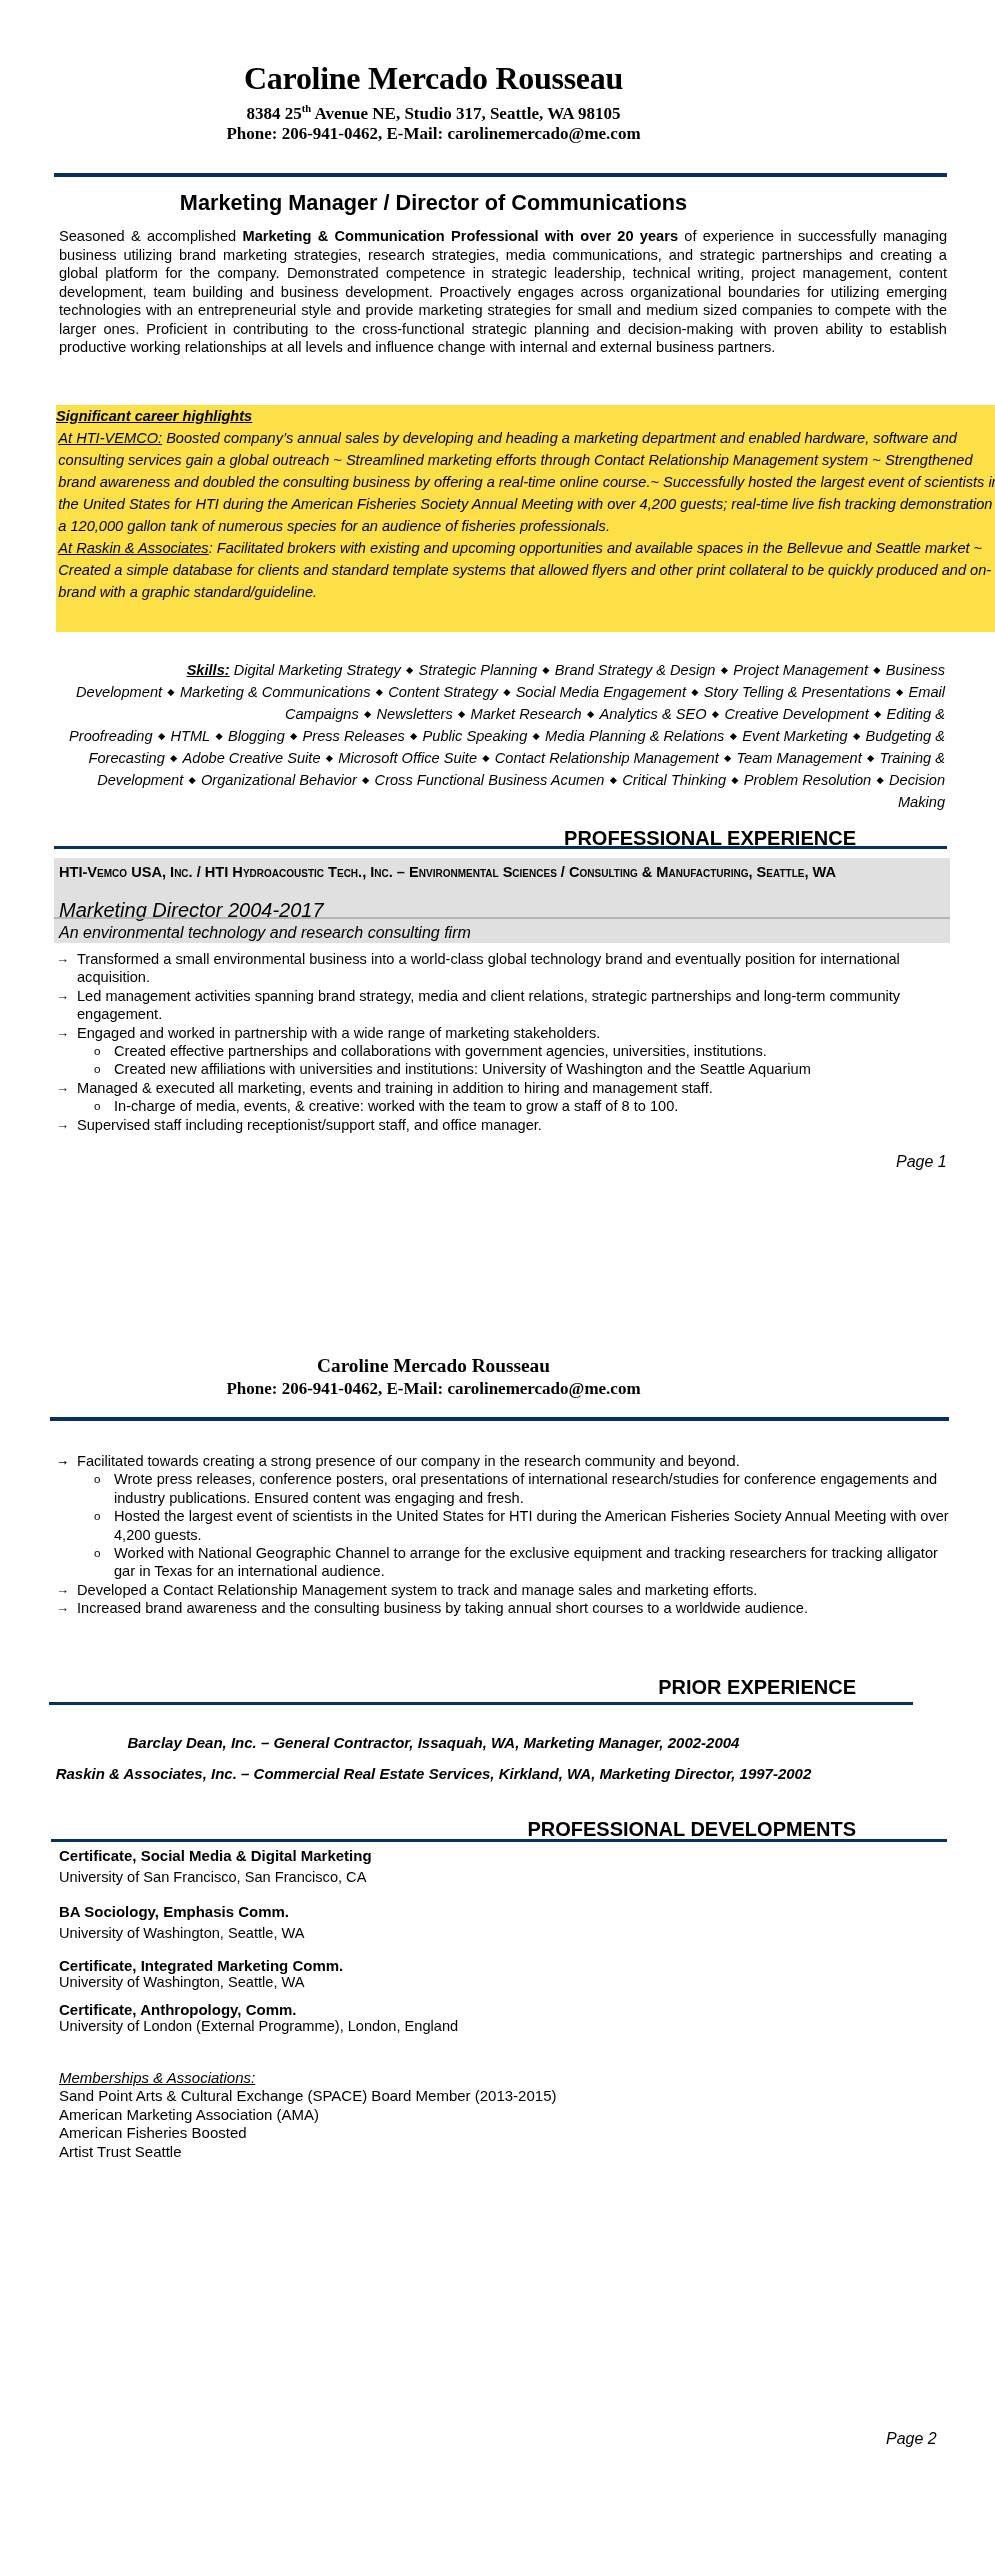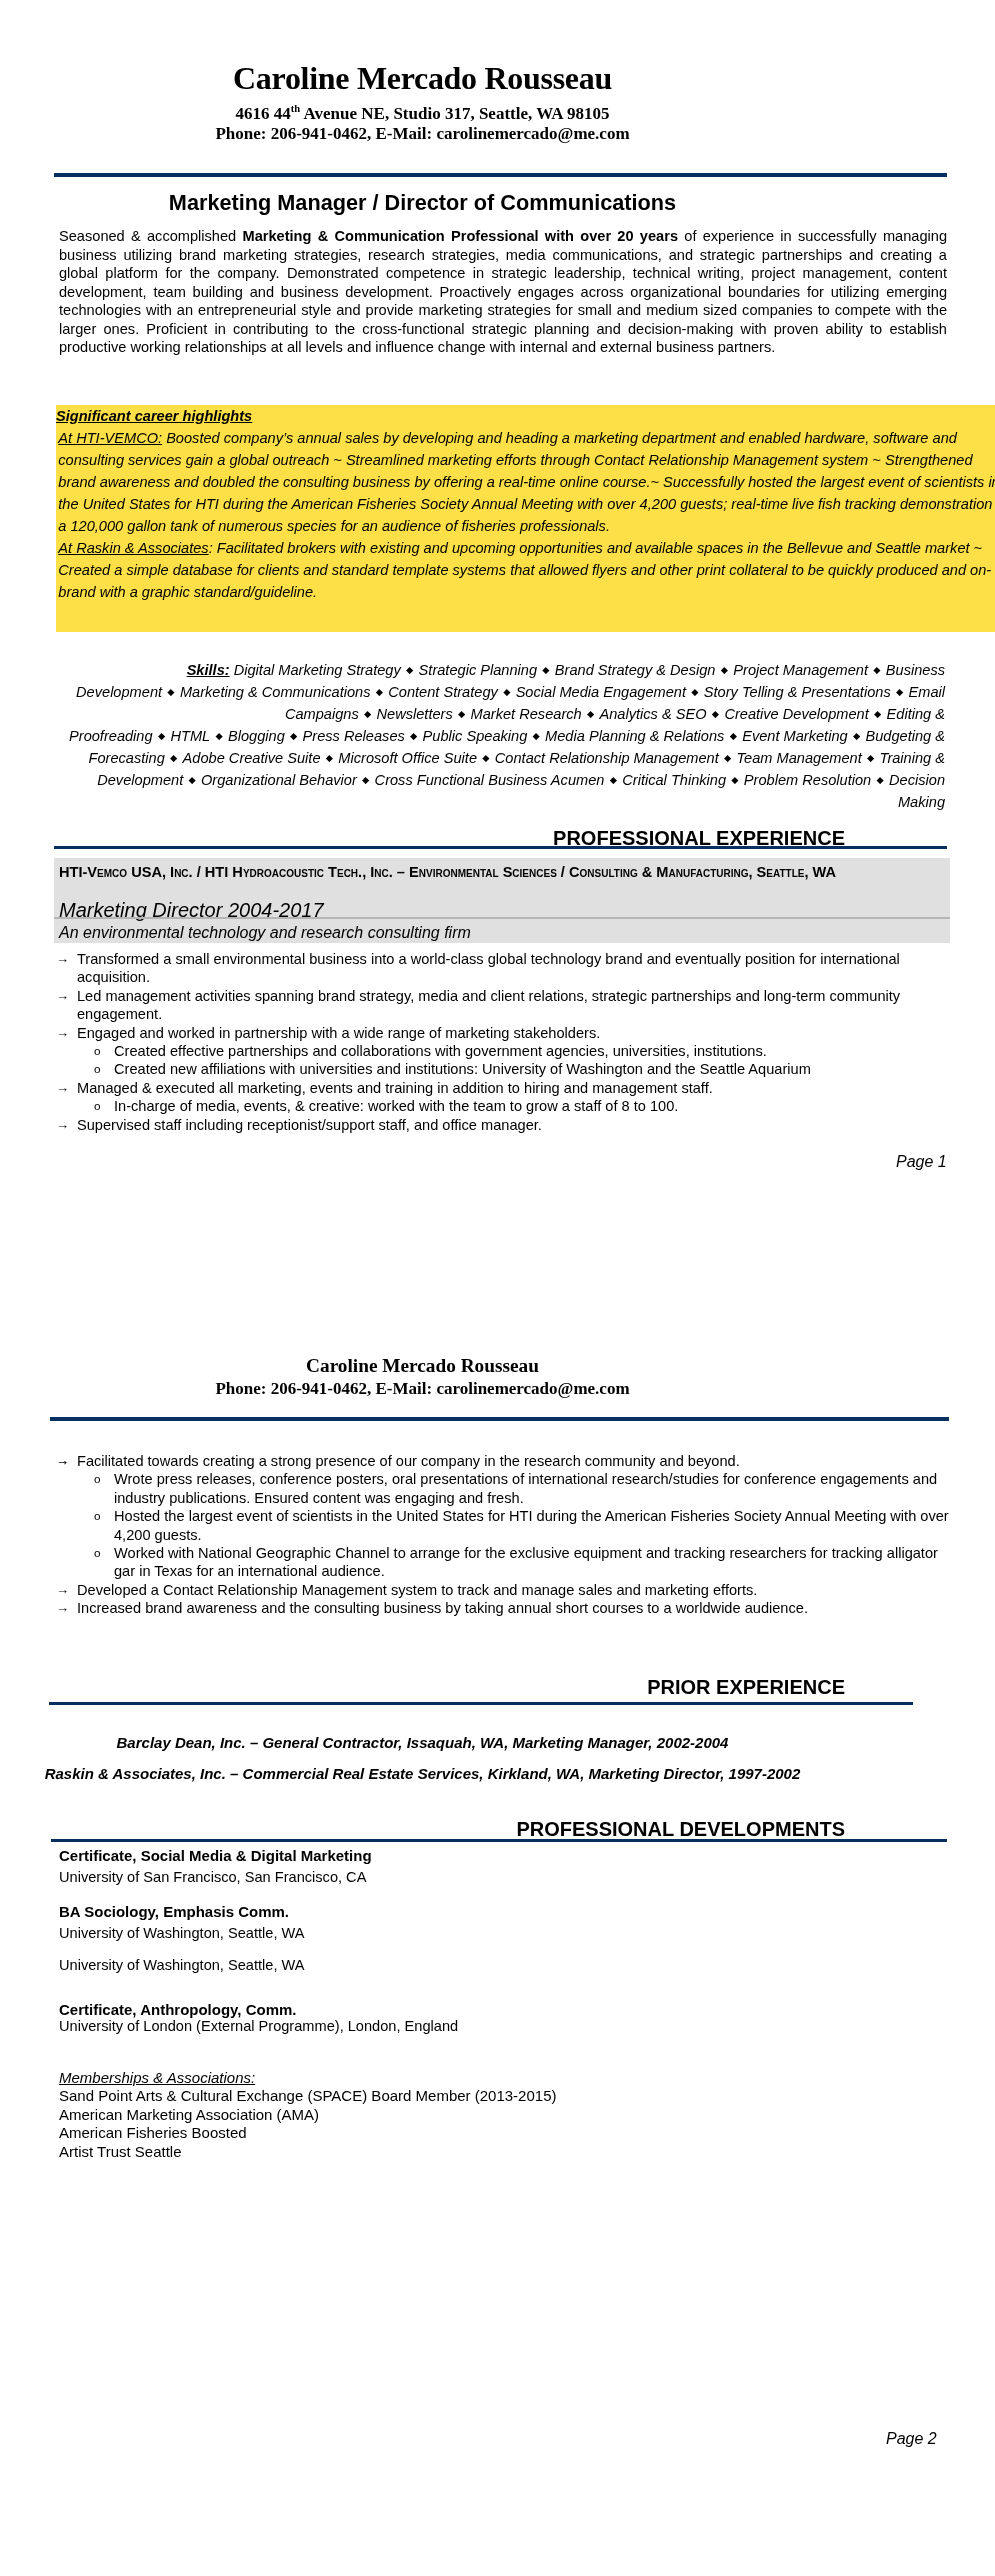--- a/index.html
+++ b/index.html
@@ -1,19 +1,19 @@
 <!DOCTYPE html>
 <html style="font-size:9.4px"><head>
 <meta charset="utf-8">
 <style>
   html, body { margin:0; padding:0; background:#ffffff; }
   body { width:995px; height:2576px; position:relative; overflow:hidden; color:#000; font-family:"Liberation Sans", sans-serif; }
   .abs { position:absolute; }
   .serif { font-family:"Liberation Serif", serif; }
-  .center { text-align:center; left:0; width:845px; }
+  .center { text-align:center; left:11px; width:845px; }
   .name { top:60px; font-size:32px; font-weight:bold; letter-spacing:-0.3px; }
   .addr { top:104px; font-size:17px; font-weight:bold; }
   .addr sup { font-size:10.5px; vertical-align:super; line-height:0; }
   .phone { top:124px; font-size:17px; font-weight:bold; }
   .rule { position:absolute; height:3.5px; background:#06305f; }
   .title { top:190px; font-size:21.7px; font-weight:bold; }
   .summary { left:59px; width:888px; top:227px; font-size:14.6px; line-height:18.5px; text-align:justify; }
   .summary b { font-weight:bold; }
   .highlights { left:56px; width:960px; top:405px; height:227px; background:#fde047; font-style:italic; font-size:14.6px; line-height:22px; }
   .highlights .hl-title { font-weight:bold; text-decoration:underline; }
@@ -41,21 +41,21 @@
   .prior { font-size:15px; font-weight:bold; font-style:italic; }
   .edu { left:59px; width:820px; font-size:14.6px; }
   .edu .deg { font-weight:bold; font-size:15px; }
   .members { left:59px; top:2069px; font-size:15px; line-height:18.4px; }
   .members .mh { font-style:italic; text-decoration:underline; }
 </style>
 </head>
 <body>
 
 <div class="abs serif center name">Caroline Mercado Rousseau</div>
-<div class="abs serif center addr"><span>4616 44</span><sup>th</sup><span> Avenue NE, Studio 317, Seattle, WA 98105</span></div>
+<div class="abs serif center addr"><span>8384 25</span><sup>th</sup><span> Avenue NE, Studio 317, Seattle, WA 98105</span></div>
 <div class="abs serif center phone">Phone: 206-941-0462, E-Mail: carolinemercado@me.com</div>
 <div class="rule" style="left:54px; width:893px; top:173px;"></div>
 
 <div class="abs center title">Marketing Manager / Director of Communications</div>
 
 <div class="abs summary"><span>Seasoned &amp; accomplished </span><b>Marketing &amp; Communication Professional with over 20 years</b><span> of experience in successfully managing business utilizing brand marketing strategies, research strategies, media communications, and strategic partnerships and creating a global platform for the company. Demonstrated competence in strategic leadership, technical writing, project management, content development, team building and business development. Proactively engages across organizational boundaries for utilizing emerging technologies with an entrepreneurial style and provide marketing strategies for small and medium sized companies to compete with the larger ones. Proficient in contributing to the cross-functional strategic planning and decision-making with proven ability to establish productive working relationships at all levels and influence change with internal and external business partners.</span></div>
 
 <div class="abs highlights">
   <div class="hl-title">Significant career highlights</div>
   <div class="hl-row"><u>At HTI-VEMCO:</u><span> Boosted company’s annual sales by developing and heading a marketing department and enabled hardware, software and consulting services gain a global outreach ~ Streamlined marketing efforts through Contact Relationship Management system ~ Strengthened brand awareness and doubled the consulting business by offering a real-time online course.~ Successfully hosted the largest event of scientists in the United States for HTI during the American Fisheries Society Annual Meeting with over 4,200 guests; real-time live fish tracking demonstration in a 120,000 gallon tank of numerous species for an audience of fisheries professionals.</span></div>
@@ -111,20 +111,21 @@
 
 <div class="abs edu" style="top:1847px;">
   <div class="deg">Certificate, Social Media &amp; Digital Marketing</div>
   <div style="margin-top:4.7px;">University of San Francisco, San Francisco, CA</div>
 </div>
 <div class="abs edu" style="top:1903px;">
   <div class="deg">BA Sociology, Emphasis Comm.</div>
   <div style="margin-top:4.7px;">University of Washington, Seattle, WA</div>
 </div>
 <div class="abs edu" style="top:1957px;">
+  <div class="deg">Certificate, Integrated Marketing Comm.</div>
   <div>University of Washington, Seattle, WA</div>
 </div>
 <div class="abs edu" style="top:2001px;">
   <div class="deg">Certificate, Anthropology, Comm.</div>
   <div>University of London (External Programme), London, England</div>
 </div>
 
 <div class="abs members">
   <div class="mh">Memberships &amp; Associations:</div>
   <div>Sand Point Arts &amp; Cultural Exchange (SPACE) Board Member (2013-2015)</div>

